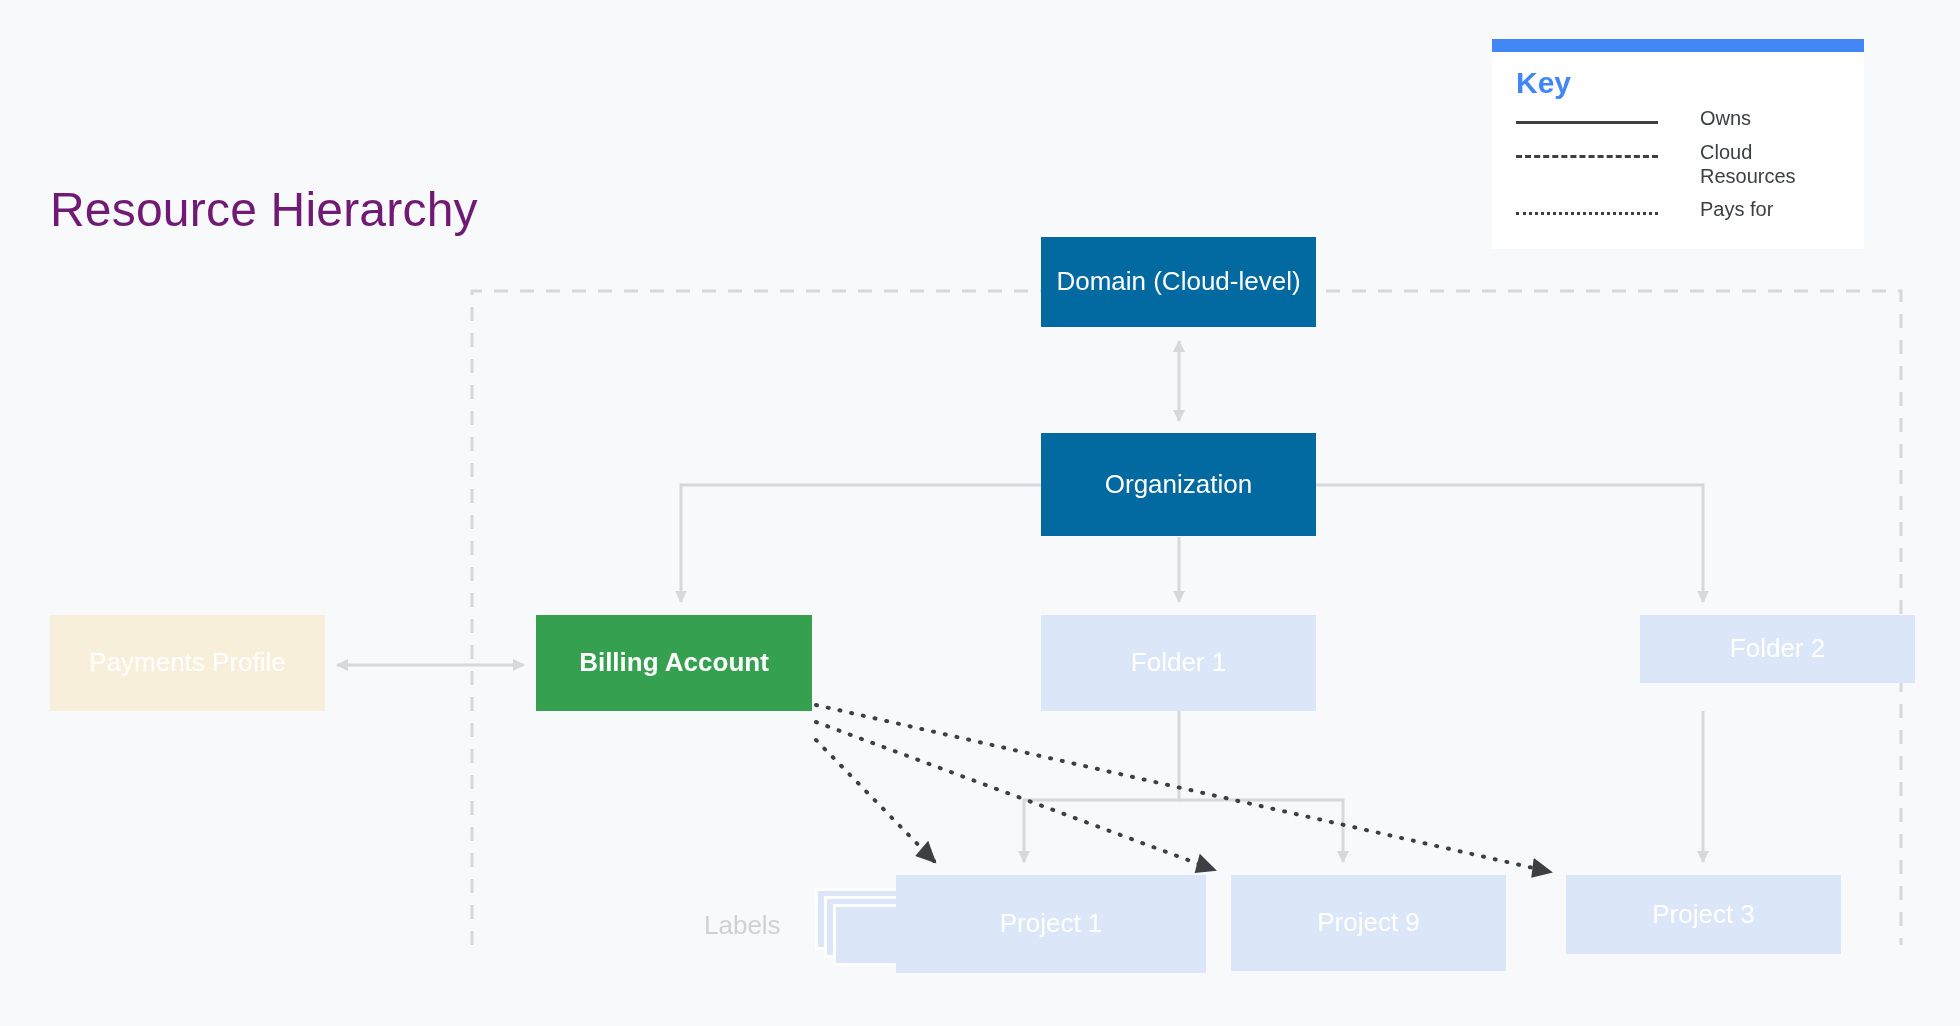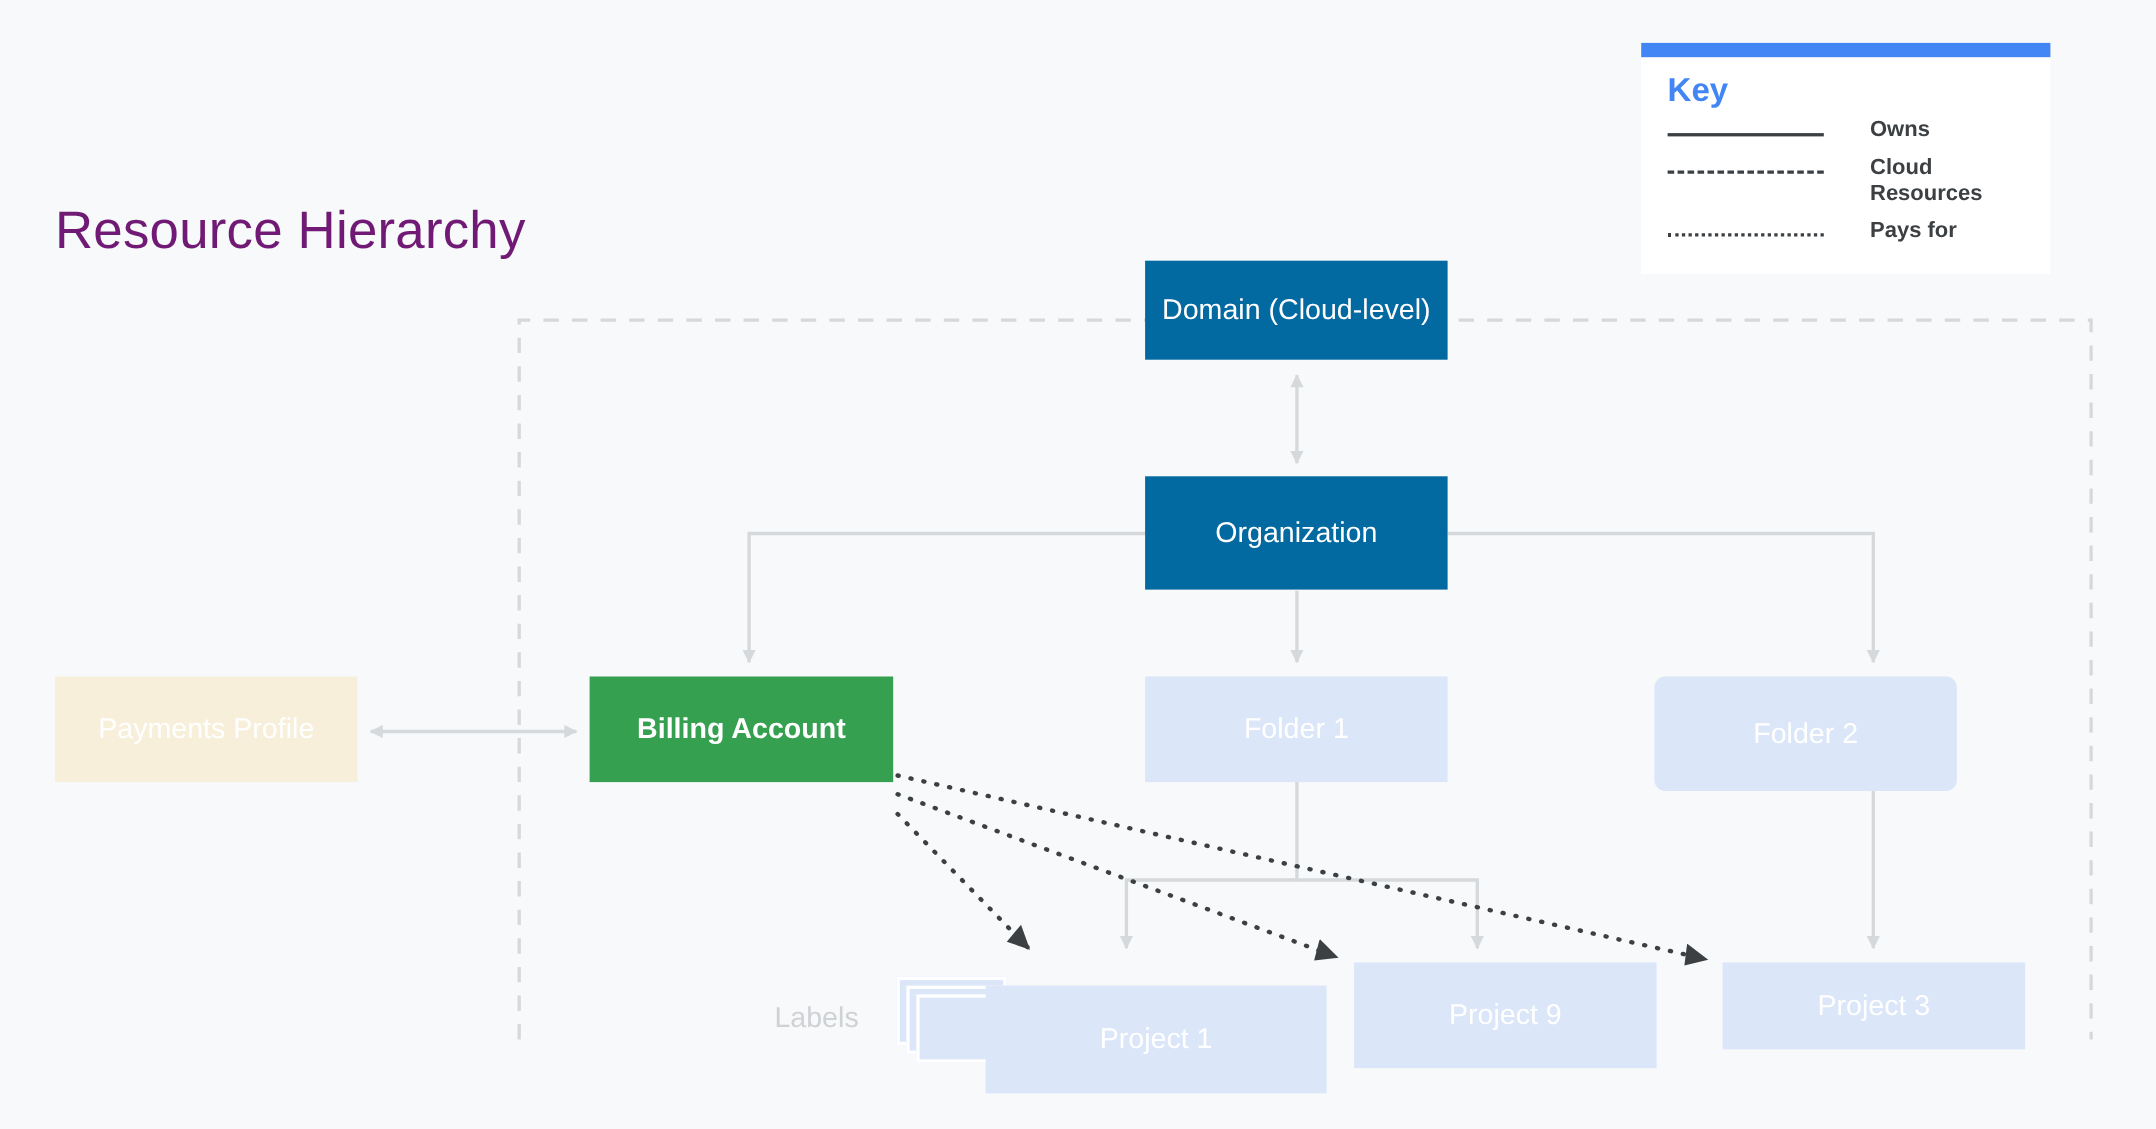--- a/index.html
+++ b/index.html
@@ -59,22 +59,22 @@
   .node.blue   { background: #dbe6f9; }
   .node.cream  { background: #f8efdb; }
   .node.green  { background: #34a050; font-weight: bold; }
 
   
   #node-domain        { left: 1041px; top: 237px;  width: 275px; height: 90px; }
   #node-organization  { left: 1041px; top: 433px;  width: 275px; height: 103px; }
   #node-billing       { left: 536px;  top: 615px;  width: 276px; height: 96px; }
   #node-payments      { left: 50px;   top: 615px;  width: 275px; height: 96px; }
   #node-folder1       { left: 1041px; top: 615px;  width: 275px; height: 96px; }
-  #node-folder2       { left: 1504px; top: 615px;  width: 275px; height: 104px; border-radius: 10px; }
-  #node-project1      { left: 896px;  top: 875px;  width: 310px; height: 98px; margin-top: 21px; }
+  #node-folder2       { left: 1640px; top: 615px;  width: 275px; height: 68px; }
+  #node-project1      { left: 896px;  top: 875px;  width: 310px; height: 98px; }
   #node-project2      { left: 1231px; top: 875px;  width: 275px; height: 96px; }
   #node-project3      { left: 1566px; top: 875px;  width: 275px; height: 79px; }
 
   
   #labels-text {
     position: absolute;
     left: 704px;
     top: 910px;
     font-size: 26px;
     color: #cfd2d4;
@@ -141,21 +141,21 @@
     top: 9px;
     width: 142px;
     border-top-width: 3px;
     border-top-color: #3c4043;
   }
   .key-swatch.solid  .ln { border-top-style: solid; }
   .key-swatch.dotted .ln { border-top-style: dotted; }
   .key-swatch.dashed .ln { border-top-style: dashed; }
   .key-label {
     font-size: 20px;
-    font-weight: bold;
+    font-weight: normal;
     color: #3c4043;
     line-height: 1.22;
     padding-left: 42px;
   }
 </style>
 </head>
 <body>
 
 <div id="diagram-root">
 

